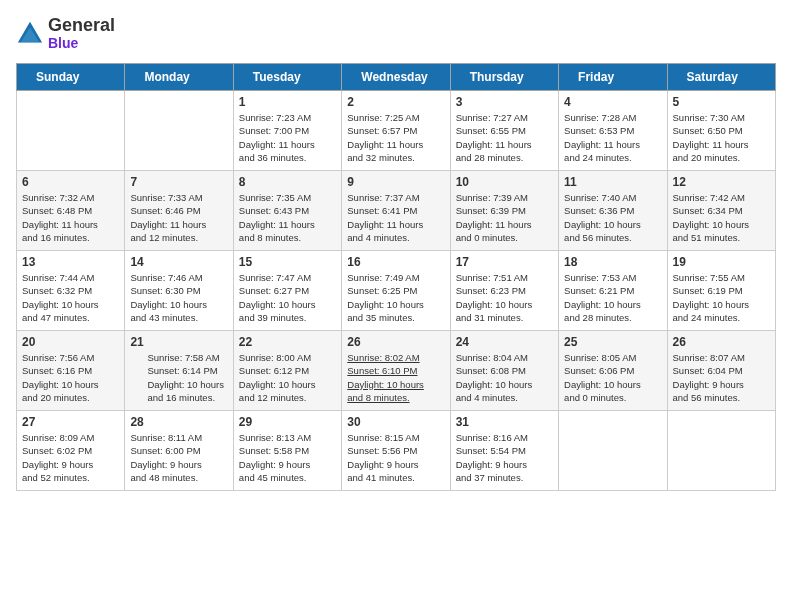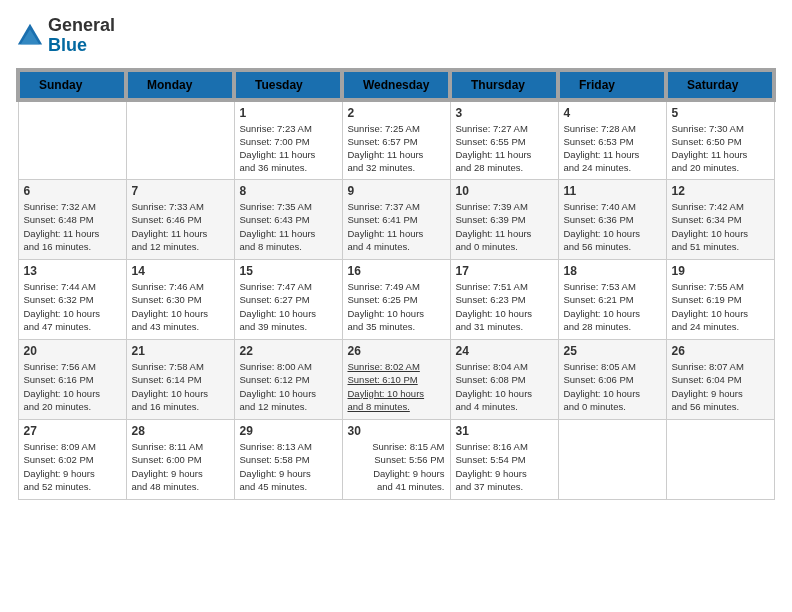--- a/index.html
+++ b/index.html
@@ -25,23 +25,23 @@
       display: flex;
       flex-direction: column;
       line-height: 1.1;
     }
     .logo-general {
       font-size: 18px;
       font-weight: bold;
       color: #333;
     }
     .logo-blue {
-      font-size: 18px;
+      font-size: 14px;
       font-weight: bold;
-      color: #0369a1;
+      color: #6d28d9;
     }
     .logo-icon {
       width: 28px;
       height: 28px;
     }
     .title-block {
       text-align: right;
     }
     .month-title {
       font-size: 36px;
@@ -52,26 +52,26 @@
       font-size: 14px;
       color: #555;
     }
     table {
       width: 100%;
       border-collapse: collapse;
       table-layout: fixed;
     }
     thead tr th {
       background-color: #1a6faf;
-      color: #000000;
+      color: #ffffff;
       font-size: 12px;
       font-weight: bold;
       padding: 6px 19px;
       text-align: left;
-      border: 4px solid #a3a3a3;
+      border: 1px solid #a3a3a3;
     }
     tbody tr td {
       vertical-align: top;
       border: 1px solid #ccc;
       padding: 4px 5px;
       font-size: 10px;
       color: #333;
       height: 80px;
       background: #fff;
     }
@@ -266,21 +266,21 @@
       <tr>
         <td>
           <span class="day-number">20</span>
           <div class="day-info" style="white-space: pre-line;">Sunrise: 7:56 AM
 Sunset: 6:16 PM
 Daylight: 10 hours
 and 20 minutes.</div>
         </td>
         <td>
           <span class="day-number">21</span>
-          <div class="day-info" style="white-space: pre-line;">Sunrise: 7:58 AM
+          <div class="day-info" style="white-space: pre-line; margin-left: 17px;">Sunrise: 7:58 AM
 Sunset: 6:14 PM
 Daylight: 10 hours
 and 16 minutes.</div>
         </td>
         <td>
           <span class="day-number">22</span>
           <div class="day-info" style="white-space: pre-line;">Sunrise: 8:00 AM
 Sunset: 6:12 PM
 Daylight: 10 hours
 and 12 minutes.</div>
@@ -331,21 +331,21 @@
         </td>
         <td>
           <span class="day-number">29</span>
           <div class="day-info" style="white-space: pre-line;">Sunrise: 8:13 AM
 Sunset: 5:58 PM
 Daylight: 9 hours
 and 45 minutes.</div>
         </td>
         <td>
           <span class="day-number">30</span>
-          <div class="day-info" style="white-space: pre-line; text-align: right;">Sunrise: 8:15 AM
+          <div class="day-info" style="white-space: pre-line;">Sunrise: 8:15 AM
 Sunset: 5:56 PM
 Daylight: 9 hours
 and 41 minutes.</div>
         </td>
         <td>
           <span class="day-number">31</span>
           <div class="day-info" style="white-space: pre-line;">Sunrise: 8:16 AM
 Sunset: 5:54 PM
 Daylight: 9 hours
 and 37 minutes.</div>

